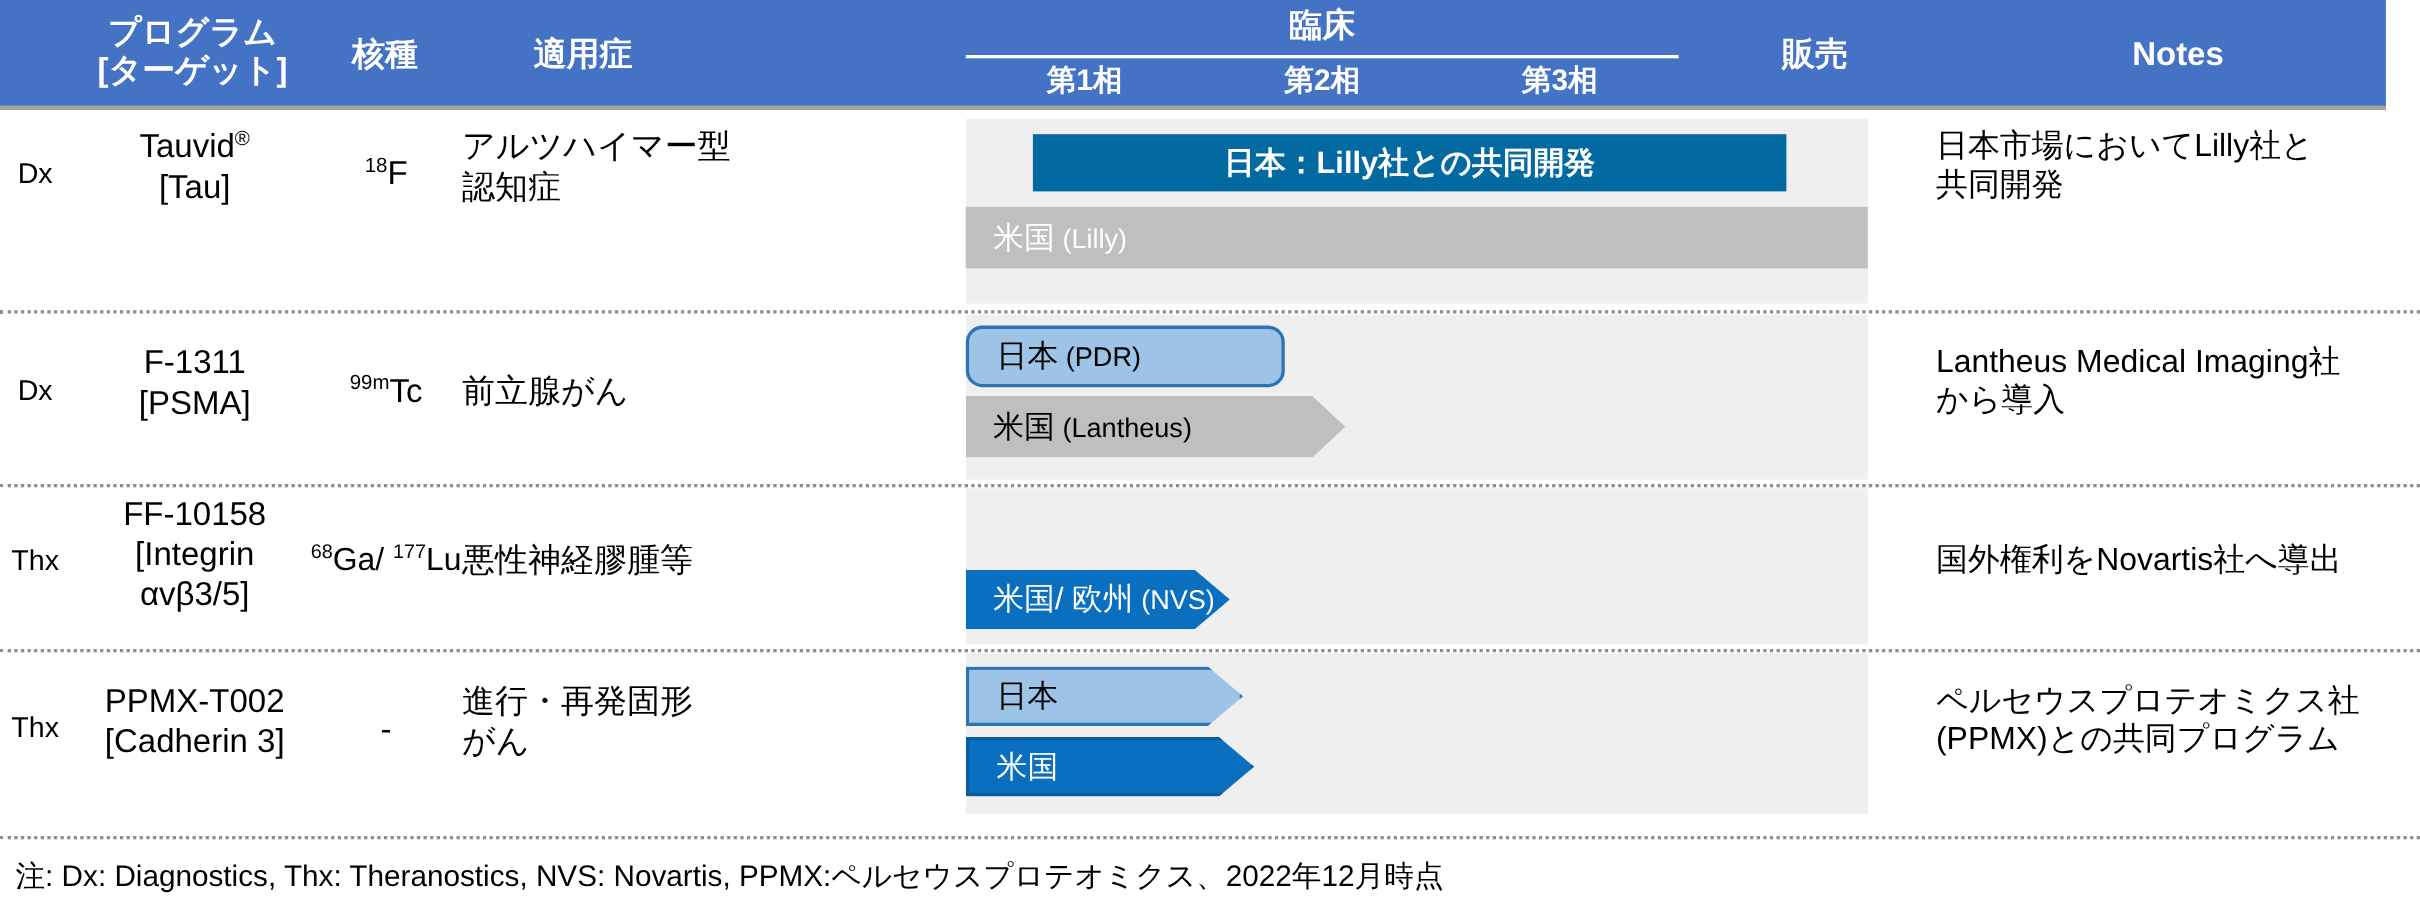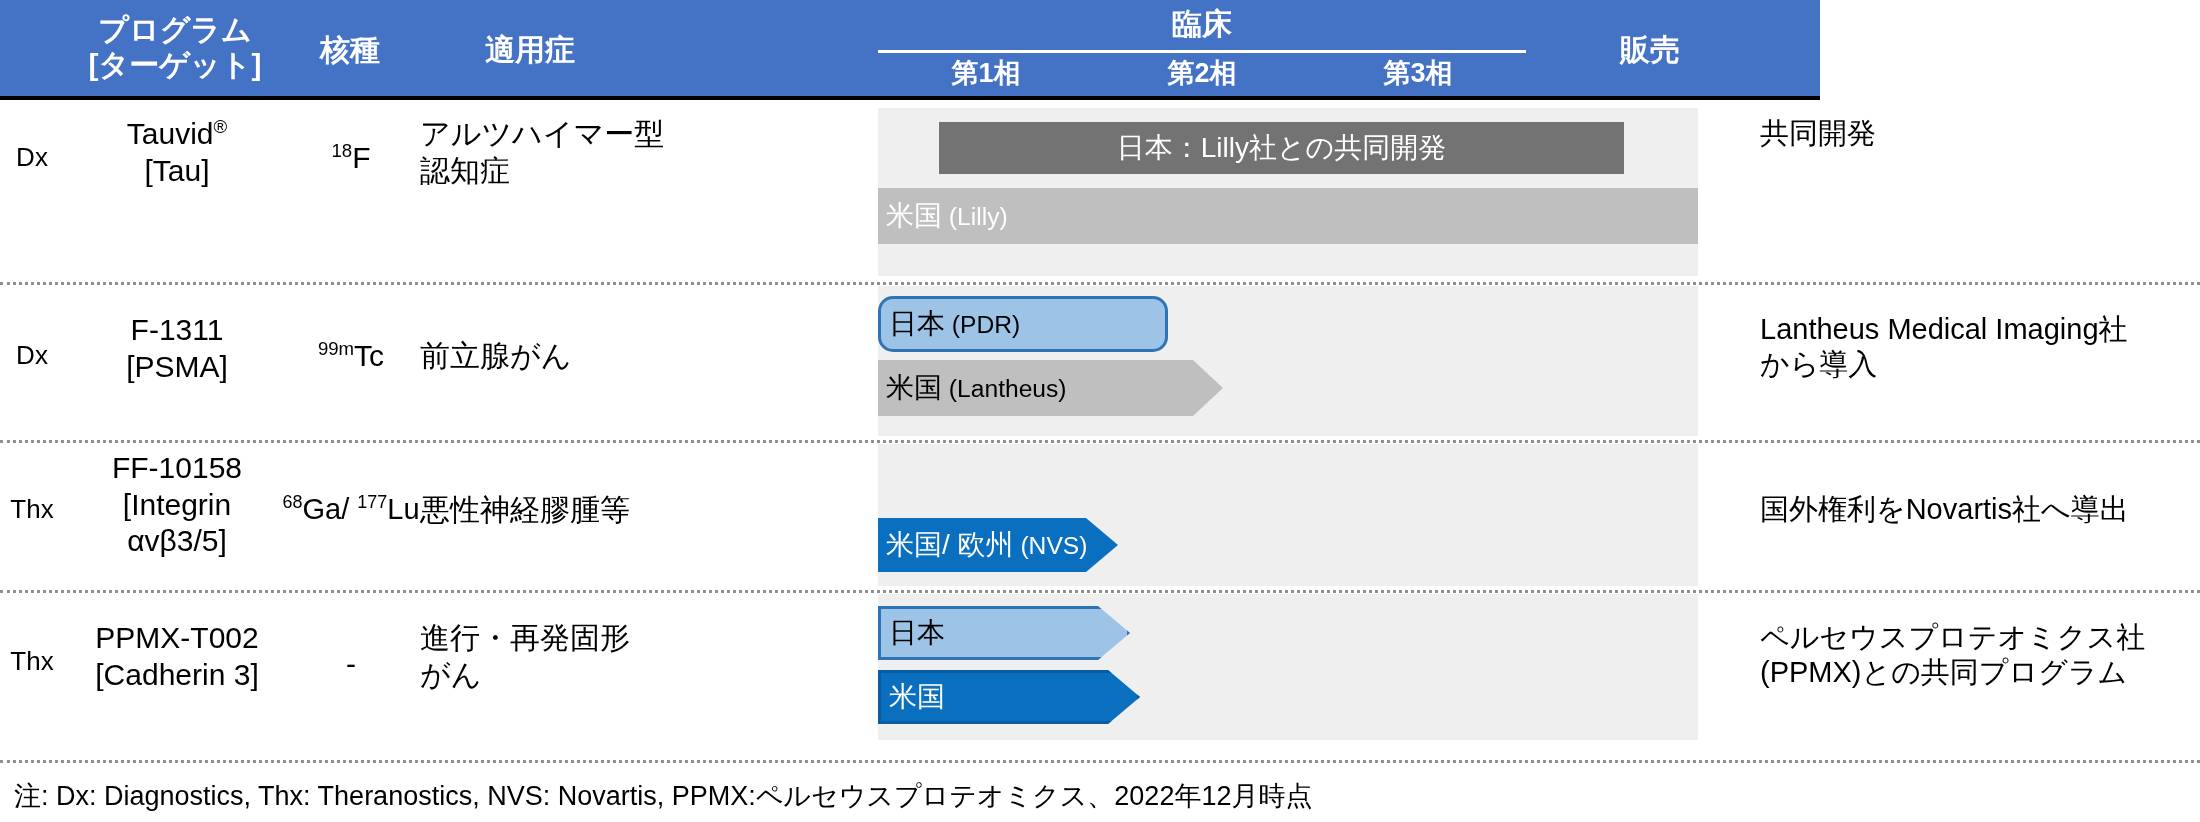--- a/index.html
+++ b/index.html
@@ -7,23 +7,23 @@
     width:2200px;height:822px;
     background:#ffffff;
     font-family:"Liberation Sans","DejaVu Sans",sans-serif;
     color:#000;
     overflow:hidden;
   }
   .sheet{position:relative;width:2200px;height:822px;}
 
   
   .thead{
-    position:absolute;left:0;top:0;width:1820px;height:100px;
+    position:absolute;left:0;top:0;width:2169px;height:100px;
     background:#4472C4;
-    border-bottom:4px solid #000000;
+    border-bottom:4px solid #a3a3a3;
     box-sizing:border-box;
   }
   .th{
     position:absolute;
     color:#ffffff;
     font-weight:bold;
     text-align:center;
     line-height:1.18;
     font-size:30px;
     letter-spacing:0px;
@@ -62,26 +62,26 @@
     position:absolute;
     background:#efefef;
   }
   .bar{
     position:absolute;
     display:flex;align-items:center;
     box-sizing:border-box;
     font-size:28px;
     white-space:nowrap;
   }
-  .bar .lbl{padding-left:8px;}
+  .bar .lbl{padding-left:25px;}
   .bar.center{justify-content:center;}
   .bar.center .lbl{padding-left:0;}
   .bar .sub{font-size:.88em;}
 
-  .bar-purple{background:#737373;color:#ffffff;}
+  .bar-purple{background:#0369a1;color:#ffffff;font-weight:bold;}
   .bar-gray{background:#BFBFBF;color:#ffffff;}
   .bar-ltblue{background:#9DC3E6;color:#000000;border:3px solid #2E74B5;}
 
   
   .arrow-gray{
     background:#BFBFBF;color:#000000;
     clip-path:polygon(0 0, calc(100% - 30px) 0, 100% 50%, calc(100% - 30px) 100%, 0 100%);
   }
   .arrow-blue{
     background:#0B6FC0;color:#ffffff;
@@ -153,20 +153,21 @@
       </div>
 
       <div class="bar bar-purple center" style="left:939px;top:18px;width:685px;height:52px;">
         <span class="lbl">日本：Lilly社との共同開発</span>
       </div>
       <div class="bar bar-gray" style="left:878px;top:84px;width:820px;height:56px;">
         <span class="lbl"><span>米国</span><span class="sub"> (Lilly)</span></span>
       </div>
 
       <div class="cell c-notes" style="left:1760px;top:12px;width:440px;">
+        <div>日本市場においてLilly社と</div>
         <div>共同開発</div>
       </div>
     </div>
     <div class="rowsep" style="top:178px;"></div>
 
     <div class="row" style="top:182px;height:154px;">
       <div class="gantt" style="left:878px;top:0px;width:820px;height:150px;"></div>
 
       <div class="cell c-type" style="left:2px;top:54px;width:60px;">Dx</div>
 

